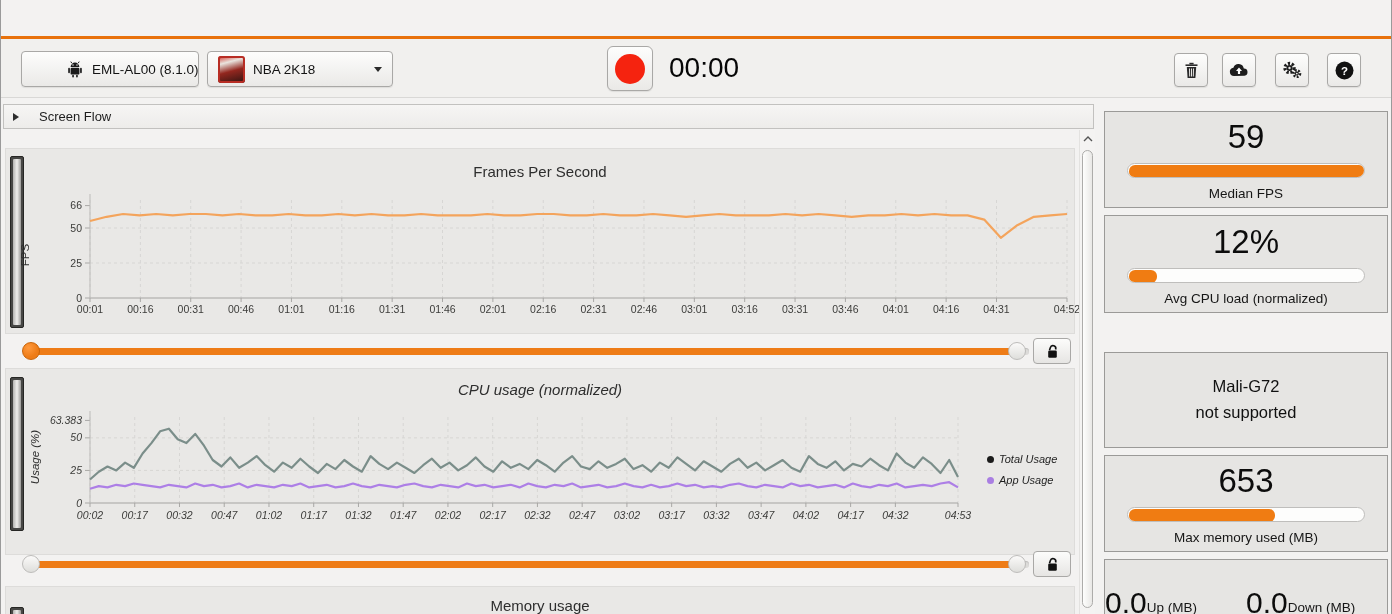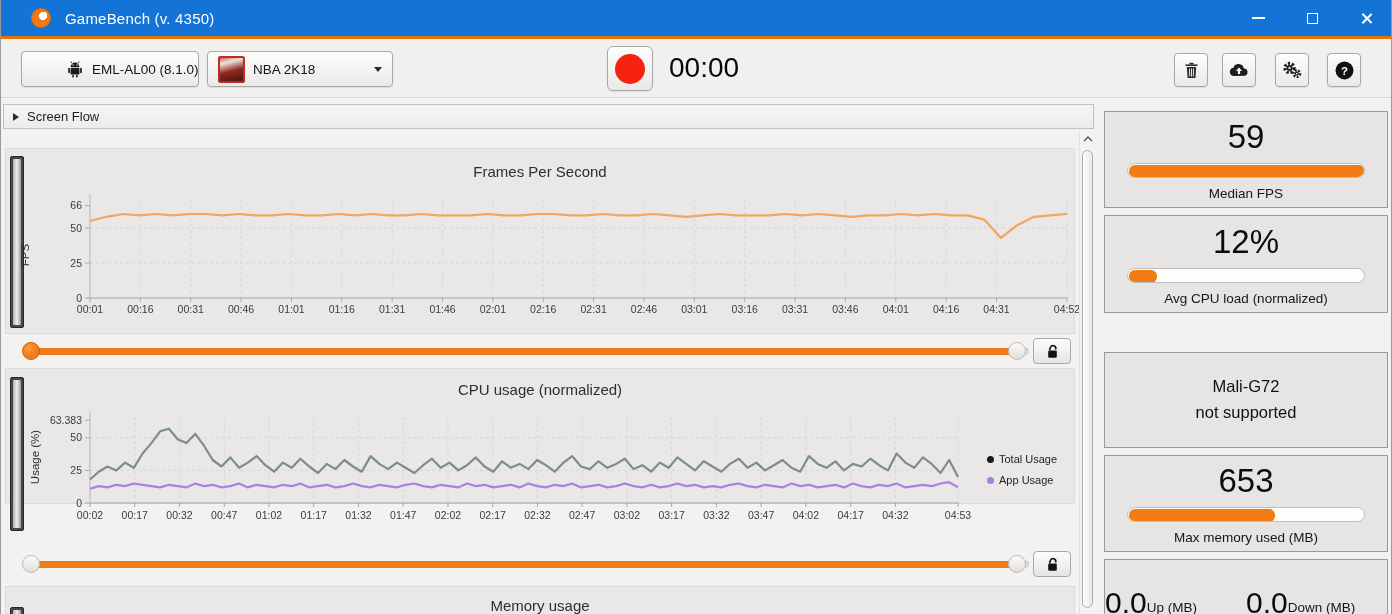--- a/index.html
+++ b/index.html
@@ -27,21 +27,21 @@
   .caret { width:0; height:0; border-left:4.5px solid transparent; border-right:4.5px solid transparent; border-top:5.5px solid #2b2b2b; margin-left:auto; }
   .appicon { width:27px; height:27px; border-radius:3px; background:linear-gradient(165deg,#d23229 0%,#e9e4de 26%,#93271f 55%,#2e1411 100%); box-shadow:inset 0 0 0 2px #b82d24; }
   .recbtn { left:606px; top:7px; width:46px; height:45px; justify-content:center; border-radius:6px; }
   .reccircle { width:30px; height:30px; border-radius:50%; background:#f5230f; }
   .timer { position:absolute; left:668px; top:13px; font-size:28px; color:#060606; }
   .act { width:34px; height:34px; top:14px; justify-content:center; }
 
   
   .content { position:absolute; left:0; top:99px; width:1392px; height:515px; background:#f3f2f1; }
 
-  .screenflow { position:absolute; left:2px; top:5px; width:1091px; height:25px; background:linear-gradient(180deg,#f6f5f4,#edecea); border:1px solid #c2c1bf; display:flex; align-items:center; padding-left:9px; gap:8px; }
+  .screenflow { position:absolute; left:2px; top:5px; width:1091px; height:25px; background:linear-gradient(180deg,#f6f5f4,#edecea); border:1px solid #c2c1bf; display:flex; align-items:center; padding-left:9px; gap:20px; }
   .tri { width:0; height:0; border-top:4.5px solid transparent; border-bottom:4.5px solid transparent; border-left:6px solid #2d2d2d; }
   .sf-lbl { font-size:13px; color:#1d1d1d; }
 
   .panel { position:absolute; left:4px; width:1070px; background:#e9e8e6; border:1px solid #dddcda; }
   .panel-title { position:absolute; left:30px; right:30px; text-align:center; font-size:15px; color:#2e2e2e; }
   .vslider { position:absolute; left:4px; width:14px; background:#474745; border:1px solid #262624; border-radius:2px; padding:2px; }
   .vslider-in { width:100%; height:100%; background:linear-gradient(90deg,#b4b3b1,#efeeec 50%,#9d9c9a); border-radius:1px; }
   svg { overflow:visible; display:block; }
   text.tick { font-family:"Liberation Sans",sans-serif; font-size:10.5px; fill:#3c3c3a; }
   .ylab { position:absolute; font-size:11.5px; color:#2e2e2e; transform:rotate(-90deg); transform-origin:center; white-space:nowrap; }
@@ -71,35 +71,20 @@
   .gpu-line { font-size:16.5px; color:#111; line-height:1.55; }
   .twocol { display:flex; width:100%; }
   .col { flex:1; display:flex; align-items:center; }
   .colval { font-size:30px; color:#0c0c0c; margin-bottom:8px; }
 </style>
 </head>
 <body>
 
 <div class="window">
 
-  <div class="titlebar">
-    <div class="logo"></div>
-    <div class="titletext">GameBench (v. 4350)</div>
-    <div class="winbtns">
-      <div class="winbtn">
-          <div class="min-glyph"></div>
-        </div>
-      <div class="winbtn">
-          <div class="max-glyph"></div>
-        </div>
-      <div class="winbtn">
-          <div class="x-glyph"></div>
-        </div>
-    </div>
-  </div>
   <div class="orange-line"></div>
 
   <div class="toolbar">
     <div class="tbtn drop" style="left:20px;width:178px;padding-left:44px;">
       <svg width="18" height="18" viewBox="0 0 18 18">
         <path d="M4.6 7 a4.4 4.4 0 0 1 8.8 0 z" fill="#1a1a1a"></path>
         <line x1="5.8" y1="3.2" x2="4.8" y2="1.6" stroke="#1a1a1a" stroke-width="1"></line>
         <line x1="12.2" y1="3.2" x2="13.2" y2="1.6" stroke="#1a1a1a" stroke-width="1"></line>
         <circle cx="7" cy="5" r=".7" fill="#fff"></circle>
           <circle cx="11" cy="5" r=".7" fill="#fff"></circle>
@@ -254,21 +239,21 @@
       <div class="handle orange" style="left:21px;"></div>
       <div class="handle pale" style="left:1007px;"></div>
       <div class="lockbtn">
         <svg width="13" height="15" viewBox="0 0 13 15">
           <path d="M4 7 v-2.6 a2.8 2.8 0 0 1 5.6 0" fill="none" stroke="#111" stroke-width="1.6" transform="rotate(18 6.5 5)"></path>
           <rect x="2.2" y="6.6" width="8.6" height="7.2" rx="1.2" fill="#111"></rect>
         </svg>
       </div>
     </div>
 
-    <div class="panel" style="top:269px;height:136px;">
+    <div class="panel" style="top:269px;height:187px;font-style:italic;">
       <div class="vslider" style="top:8px;height:154px;">
           <div class="vslider-in"></div>
         </div>
       <div class="panel-title" style="top:12px;">CPU usage (normalized)</div>
       <div class="ylab" style="left:2px;top:82px;">Usage (%)</div>
       <svg id="cpu-svg" style="position:absolute;left:22px;top:30px;" width="1048" height="140">
           <line x1="62" y1="18" x2="62" y2="104" stroke="#d7d6d4" stroke-dasharray="3,3" stroke-width="1"></line>
           <line x1="62" y1="104" x2="62" y2="108" stroke="#a9a8a6" stroke-width="1"></line>
           <text x="62" y="120" text-anchor="middle" class="tick">00:02</text>
           <line x1="106.74226804123711" y1="18" x2="106.74226804123711" y2="104" stroke="#d7d6d4" stroke-dasharray="3,3" stroke-width="1"></line>

